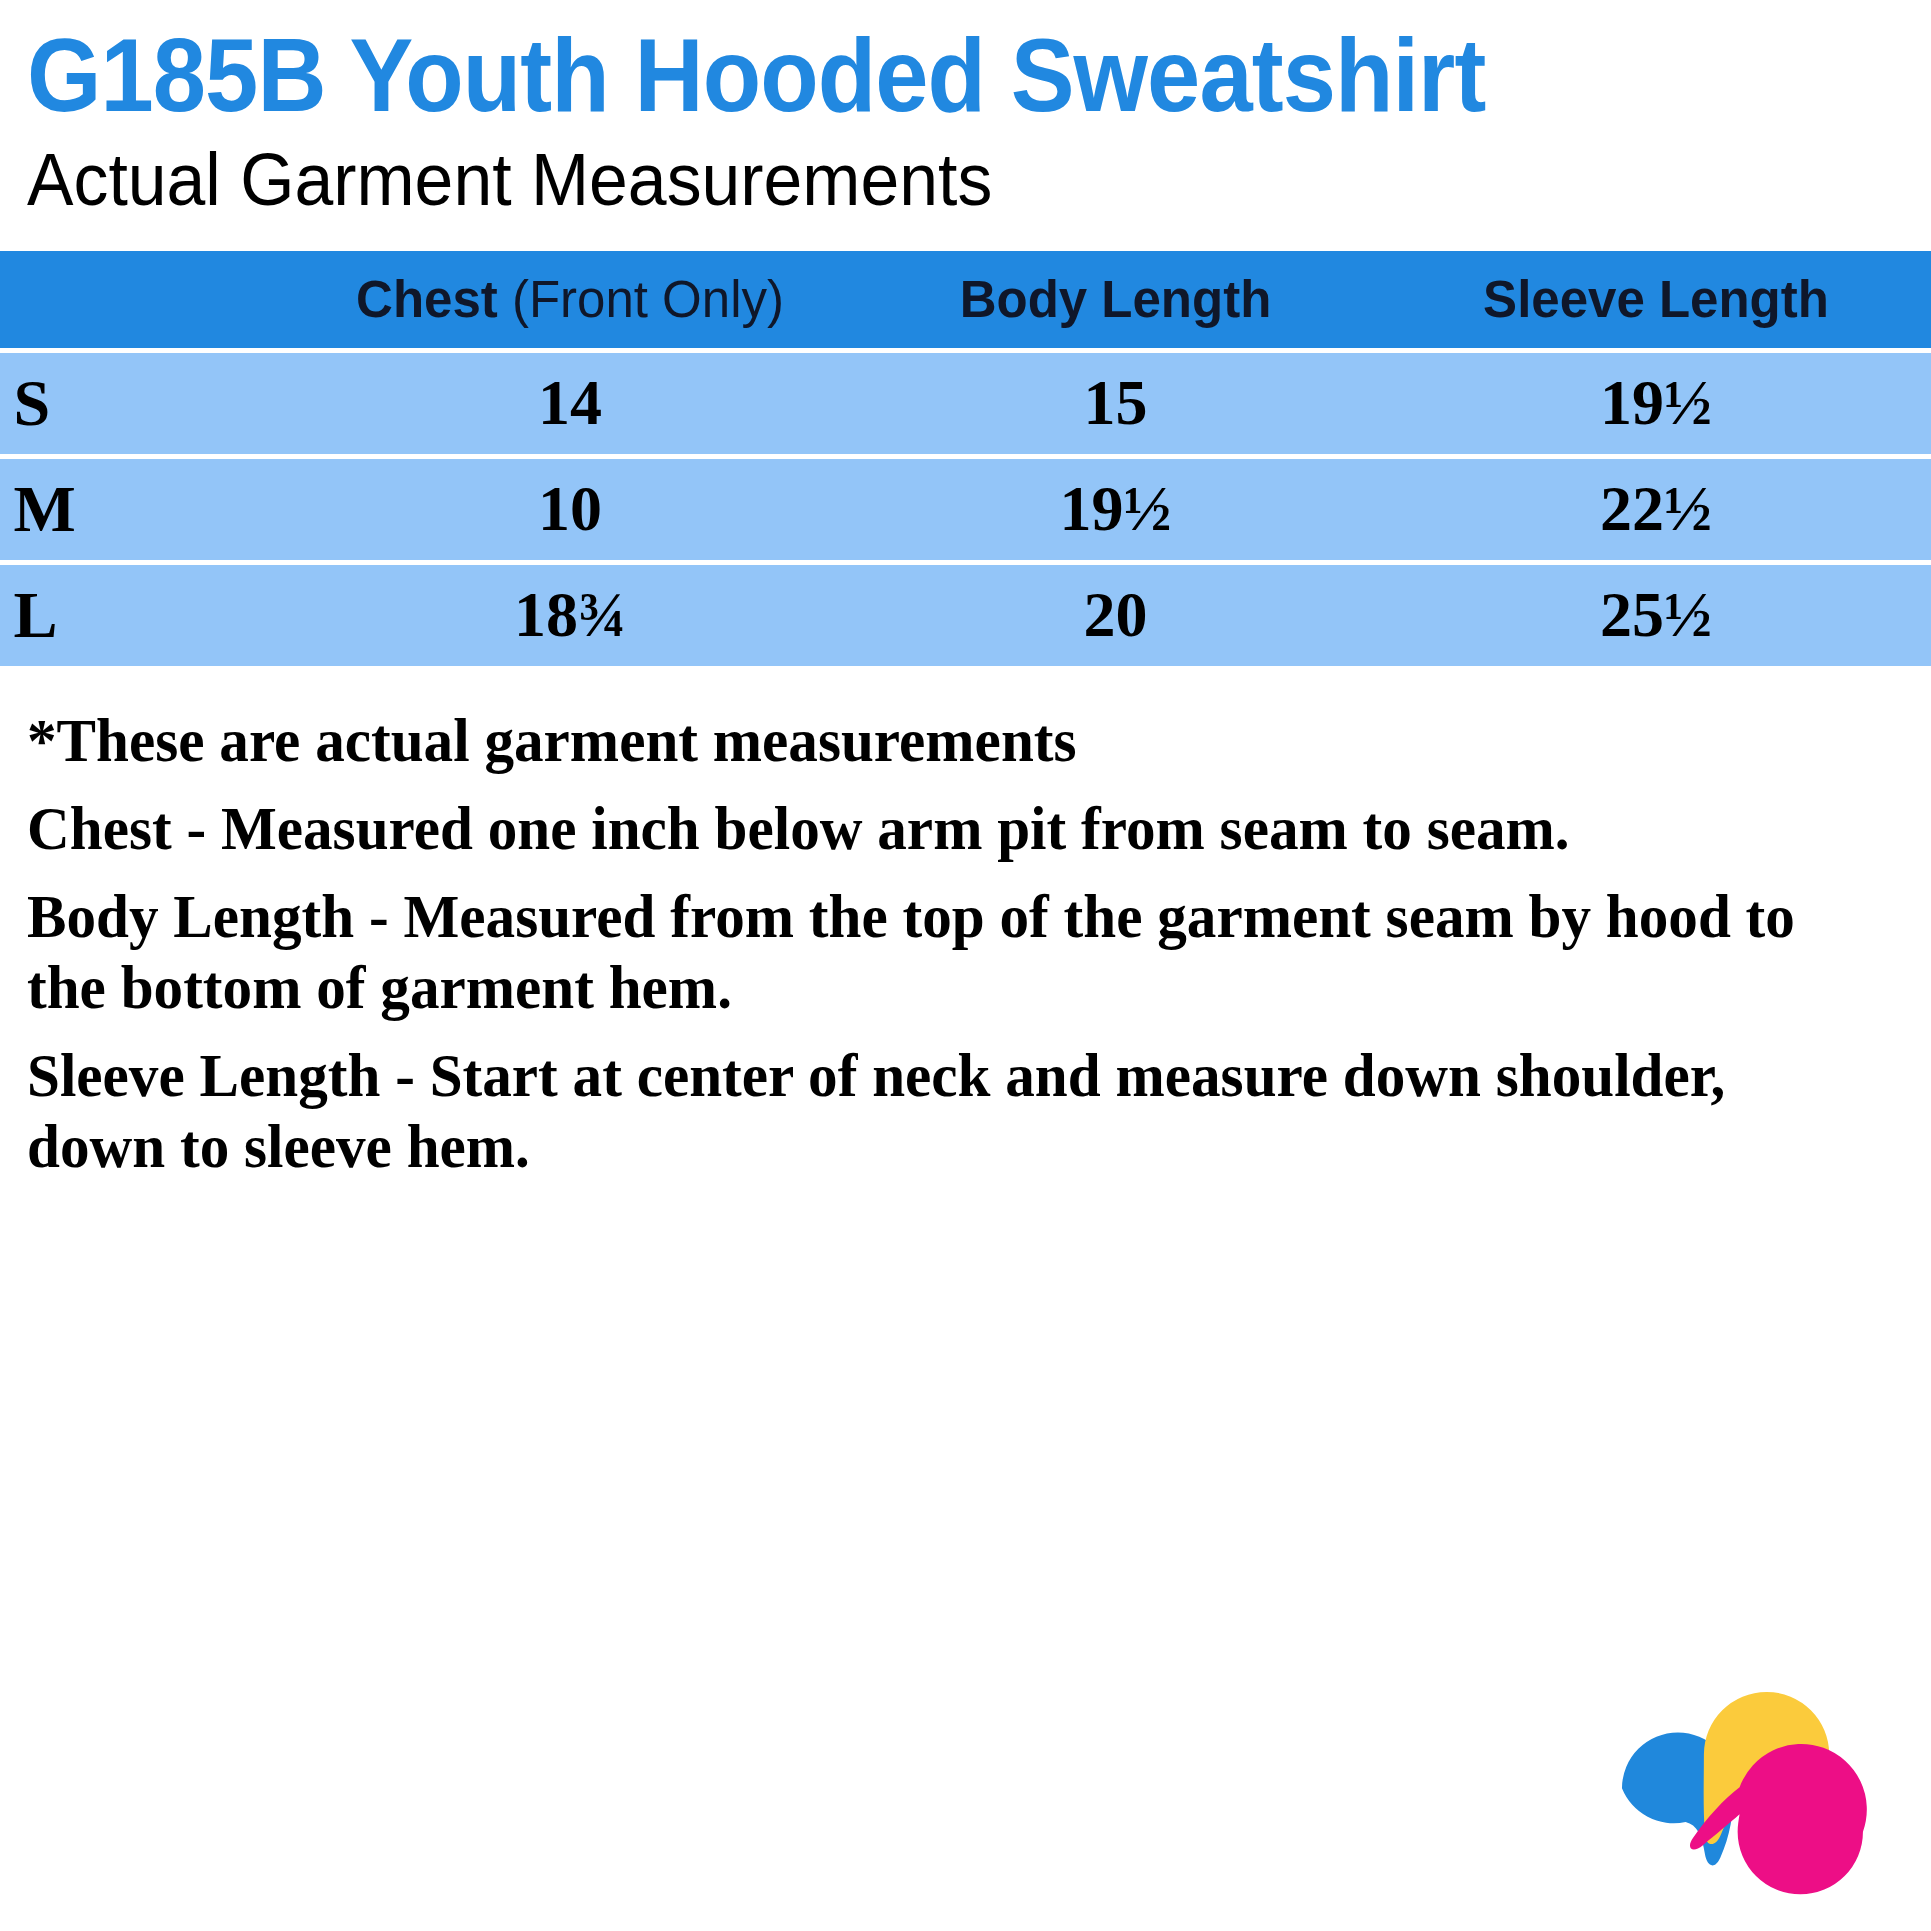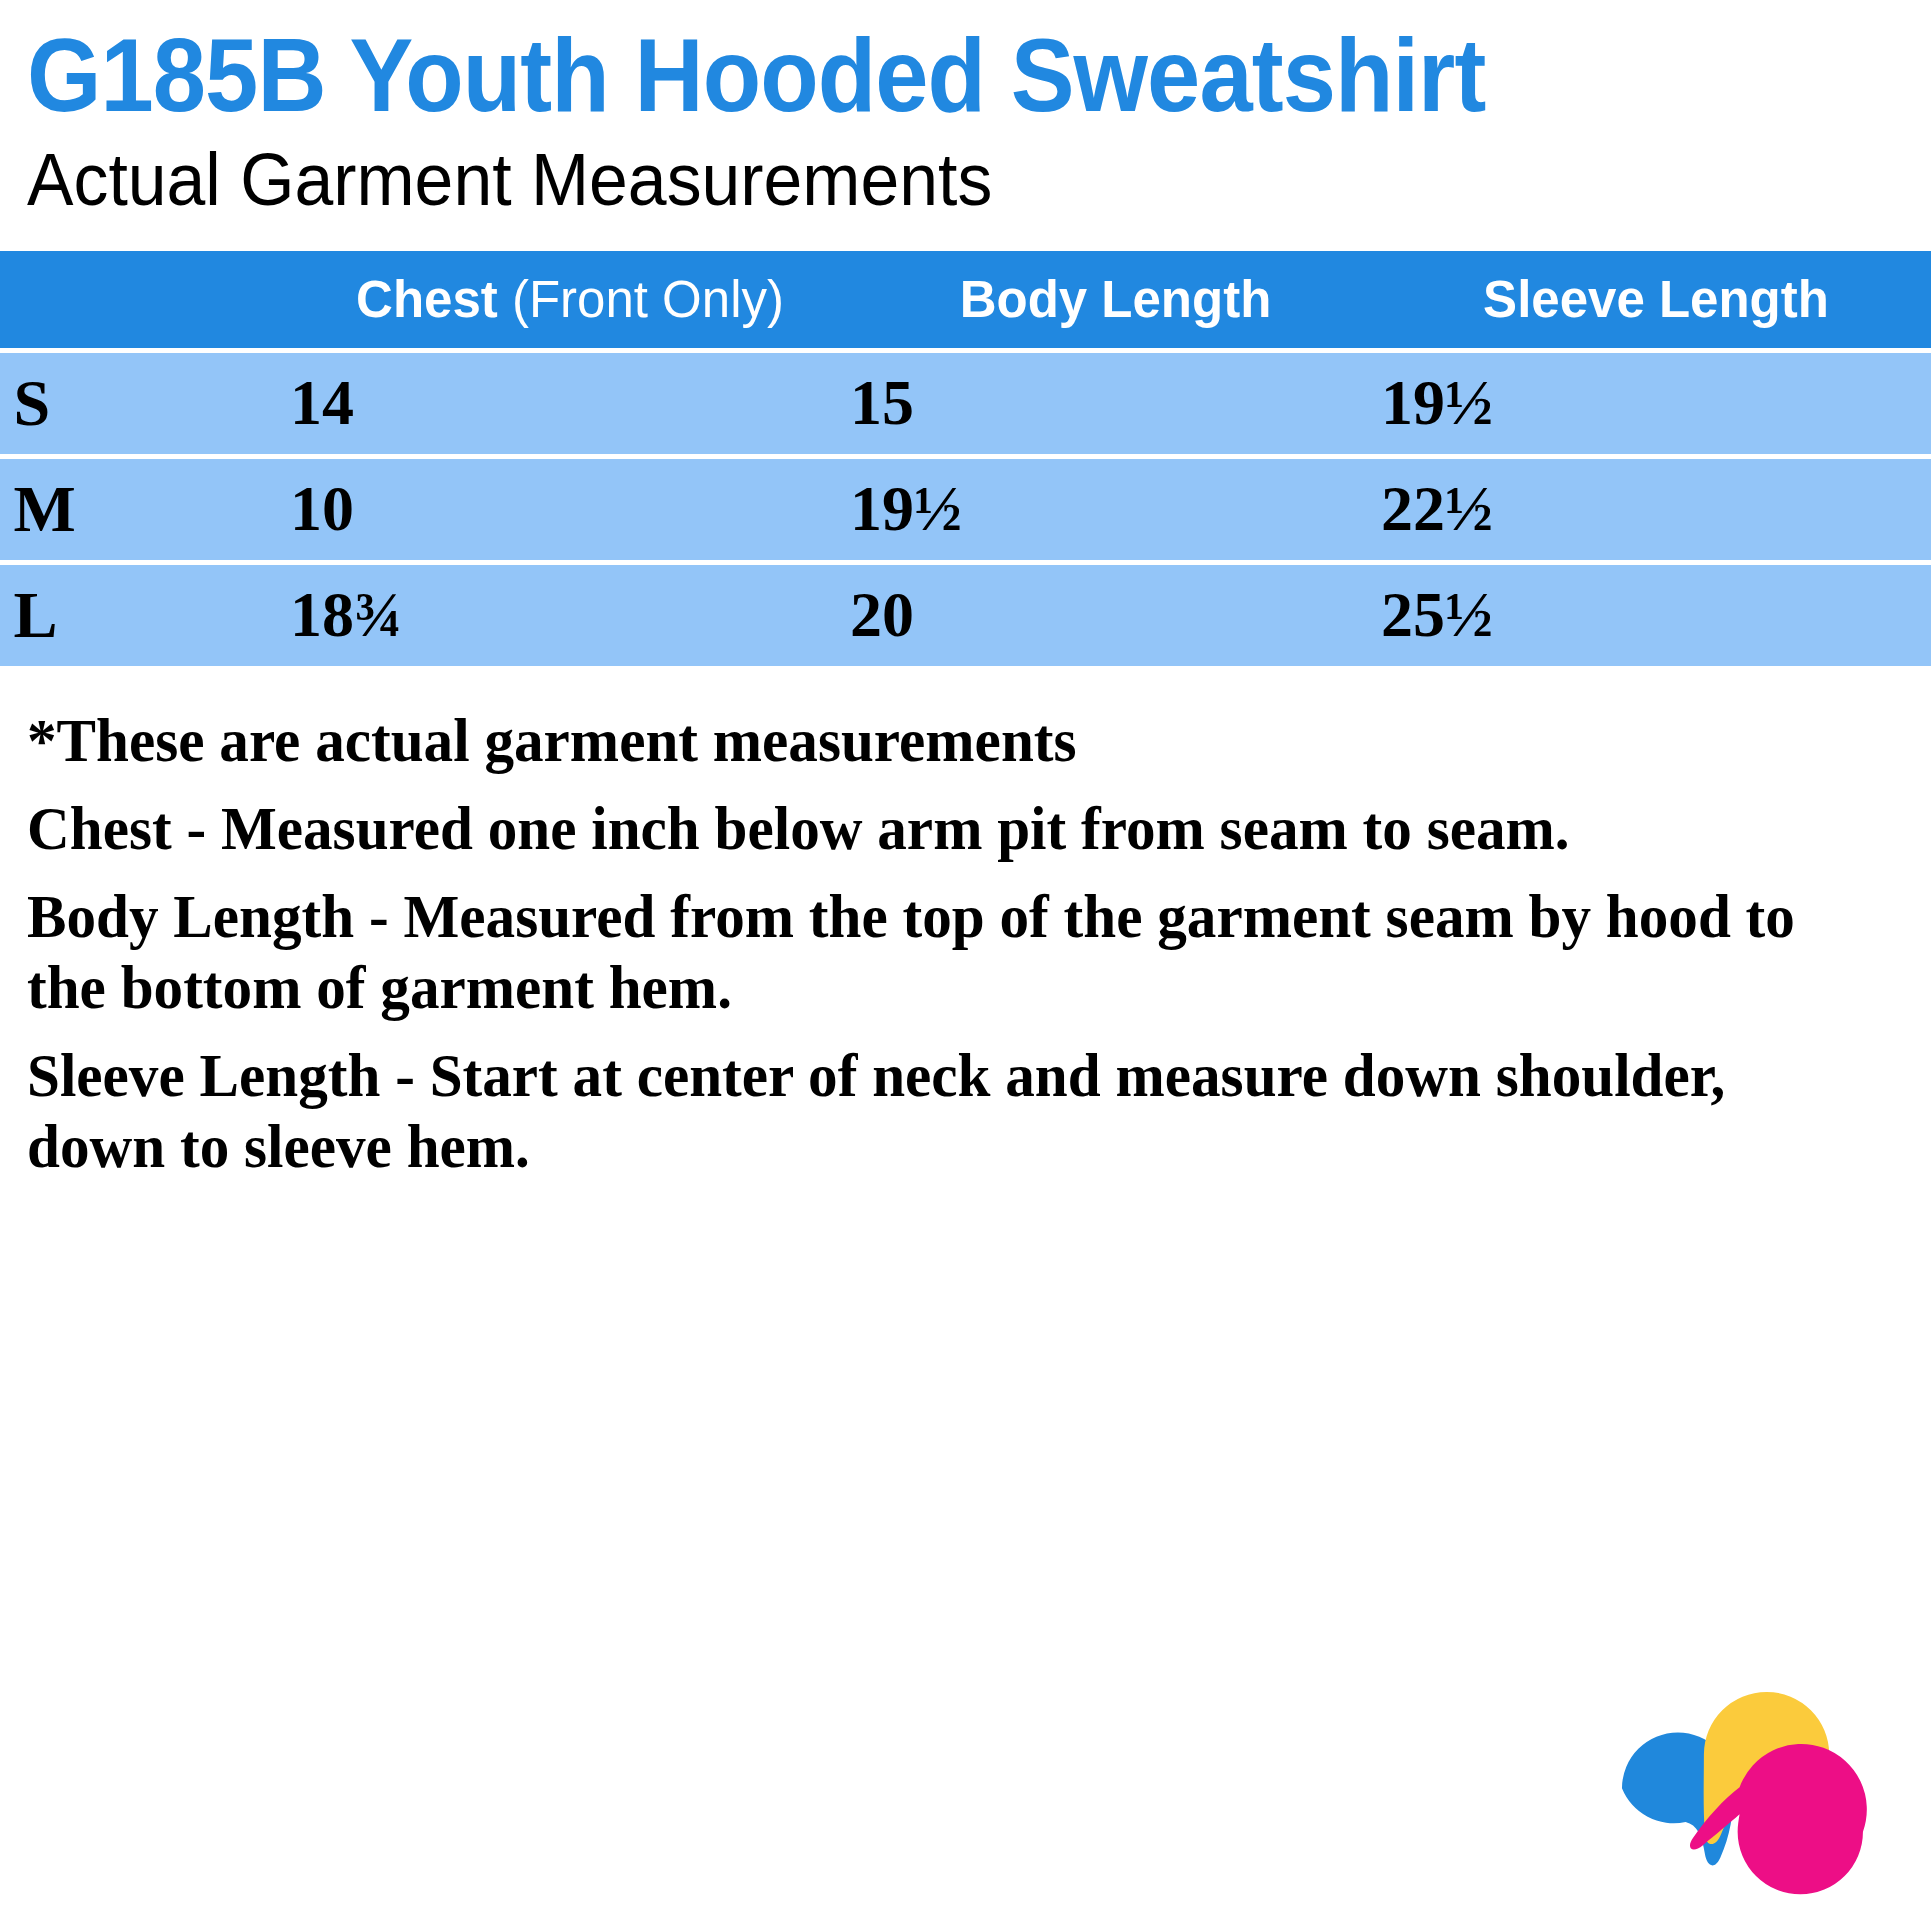--- a/index.html
+++ b/index.html
@@ -53,37 +53,37 @@
     table-layout:fixed;
   }
 
   .size-table col.c-size   { width:290px; }
   .size-table col.c-chest  { width:560px; }
   .size-table col.c-body   { width:531px; }
   .size-table col.c-sleeve { width:550px; }
 
   .hdr-row th {
     background:#2188E0;
-    color:#ffffff;
+    color:#0f172a;
     height:97px;
     vertical-align:middle;
     text-align:center;
     font-family:"Liberation Sans", sans-serif;
     font-size:51px;
     font-weight:bold;
     padding:0;
   }
   .hdr-row th.blank { background:#2188E0; }
   .hdr-light { font-weight:normal; }
 
   .data-row td {
     background:#93C5F8;
     height:101px;
     vertical-align:middle;
-    text-align:left;
+    text-align:center;
     font-family:"Liberation Serif", serif;
     font-weight:bold;
     font-size:64px;
     color:#000000;
     padding:0;
     line-height:1;
   }
   .data-row td.size-cell {
     text-align:left;
     padding-left:13.5px;

